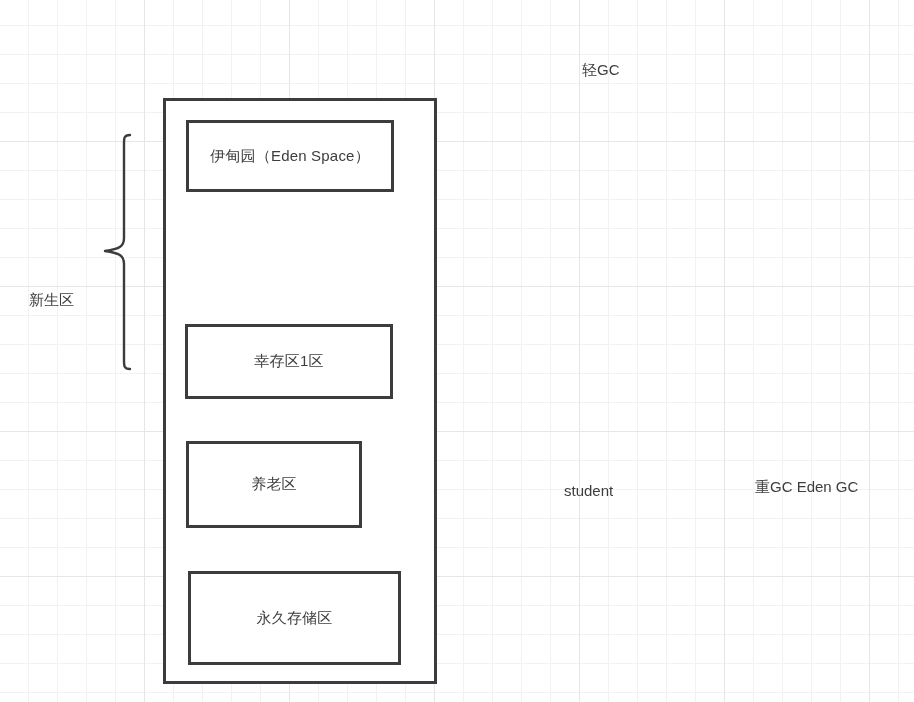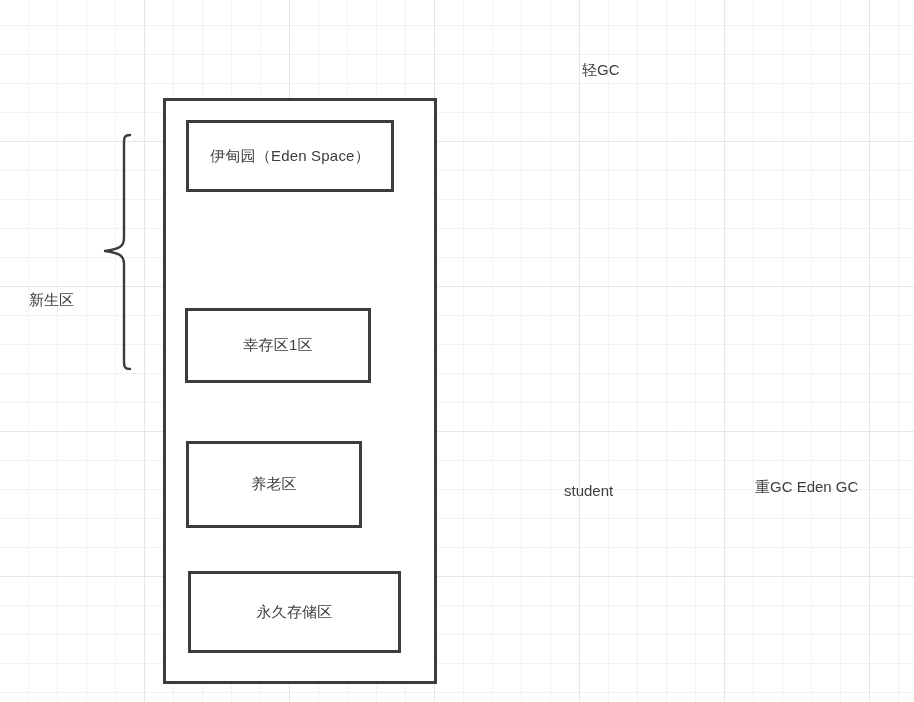--- a/index.html
+++ b/index.html
@@ -48,23 +48,23 @@
     display: flex;
     align-items: center;
     justify-content: center;
     color: #3d3d3d;
     font-size: 15px;
     letter-spacing: 0.2px;
     white-space: nowrap;
   }
   .region-eden      { left: 186px; top: 120px; width: 208px; height: 72px; }
   .region-survivor0 { left: 185px; top: 219px; width: 206px; height: 78px; }
-  .region-survivor1 { left: 185px; top: 308px; width: 186px; height: 75px; }
+  .region-survivor1 { left: 185px; top: 324px; width: 208px; height: 75px; }
   .region-old       { left: 186px; top: 441px; width: 176px; height: 87px; }
-  .region-perm      { left: 188px; top: 571px; width: 213px; height: 82px; }
+  .region-perm      { left: 188px; top: 571px; width: 213px; height: 94px; }
 
   
   .brace-wrap {
     position: absolute;
     left: 100px;
     top: 132px;
     width: 34px;
     height: 240px;
     pointer-events: none;
   }

